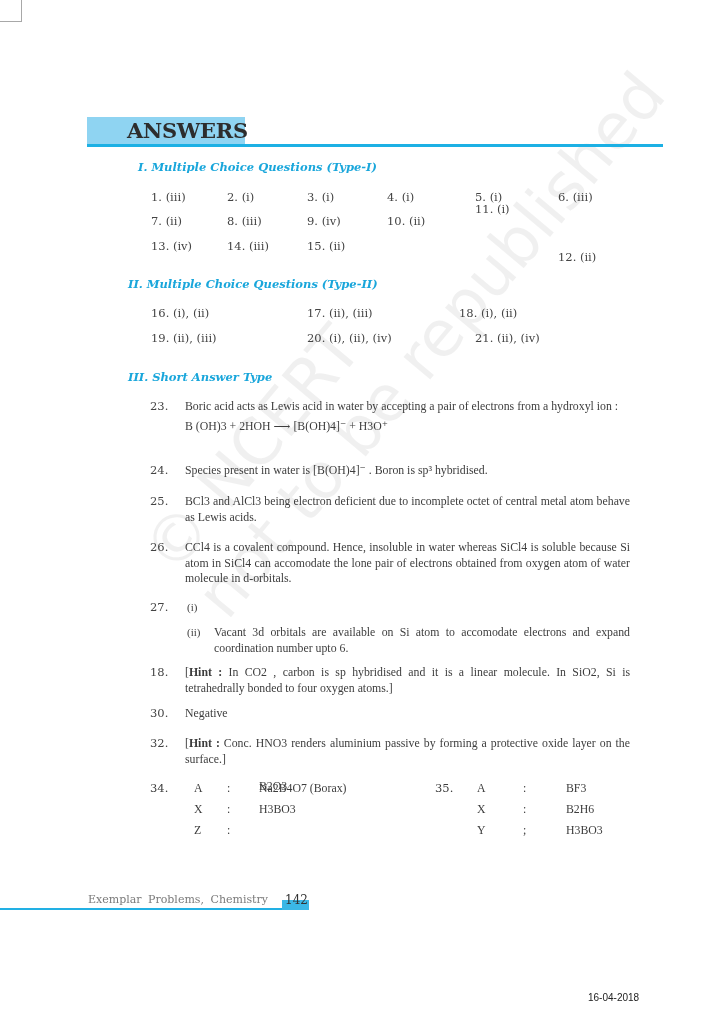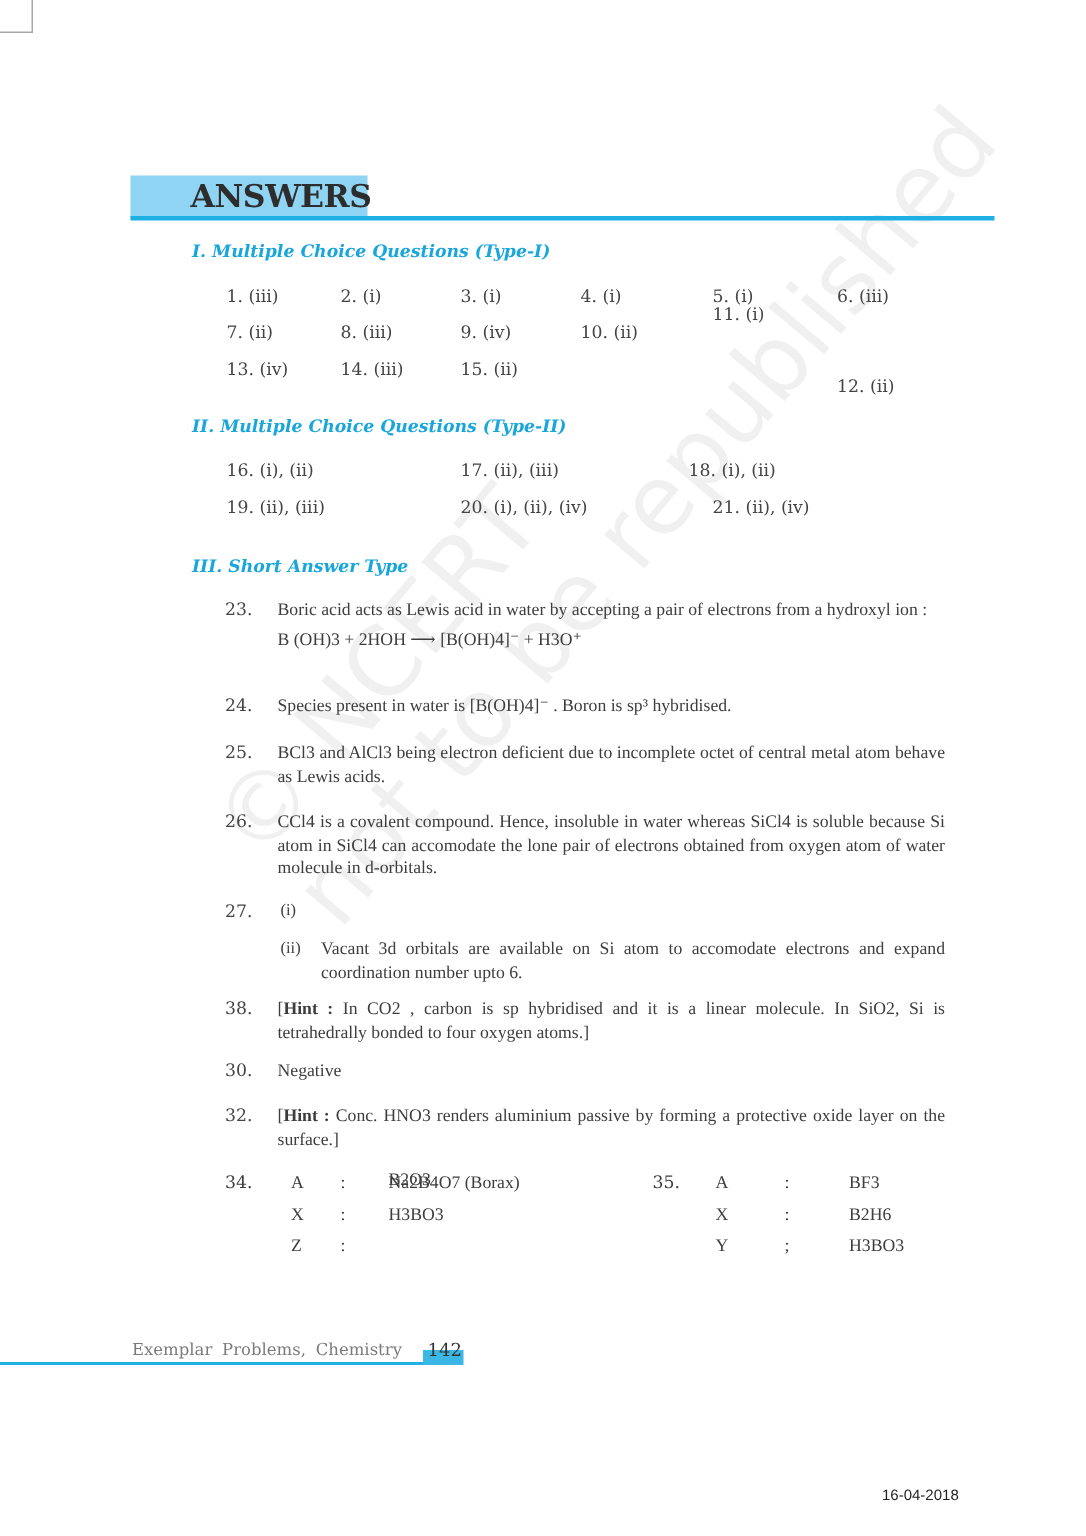--- a/index.html
+++ b/index.html
@@ -41,21 +41,21 @@
 
 <div class="watermark">
   <div>© NCERT</div>
   <div>not to be republished</div>
 </div>
 
 <div class="answers-band"></div>
 <div class="answers-title">ANSWERS</div>
 <div class="answers-rule"></div>
 
-<div class="sec-head" style="top:160px;">I. Multiple Choice Questions (Type-I)</div>
+<div class="sec-head" style="top:160px;margin-left:10px;">I. Multiple Choice Questions (Type-I)</div>
 <div>
   <span class="mcq" style="left:151px;top:190px;">1. (iii)</span>
   <span class="mcq" style="left:227px;top:190px;">2. (i)</span>
   <span class="mcq" style="left:307px;top:190px;">3. (i)</span>
   <span class="mcq" style="left:387px;top:190px;">4. (i)</span>
   <span class="mcq" style="left:475px;top:190px;">5. (i)</span>
   <span class="mcq" style="left:558px;top:190px;">6. (iii)</span>
   <span class="mcq" style="left:151px;top:214px;">7. (ii)</span>
   <span class="mcq" style="left:227px;top:214px;">8. (iii)</span>
   <span class="mcq" style="left:307px;top:214px;">9. (iv)</span>
@@ -101,21 +101,21 @@
 </div>
 
 <div class="row" style="top:600px;height:56px;">
   <span class="qn">27.</span>
   <span class="sub-i" style="top:0;">(i)</span>
   <span class="sub-i" style="top:25px;">(ii)</span>
   <span class="sub-t" style="top:25px;">Vacant 3d orbitals are available on Si atom to accomodate electrons and expand coordination number upto 6.</span>
 </div>
 
 <div class="row" style="top:665px;">
-  <span class="qn">38.</span>
+  <span class="qn">18.</span>
   <div class="qt">[<b>Hint :</b> <span>In CO2 , carbon is sp hybridised and it is a linear molecule. In SiO2, Si is tetrahedrally bonded to four oxygen atoms.]</span></div>
 </div>
 
 <div class="row" style="top:706px;">
   <span class="qn">30.</span>
   <div class="qt">Negative</div>
 </div>
 
 <div class="row" style="top:736px;">
   <span class="qn">32.</span>

